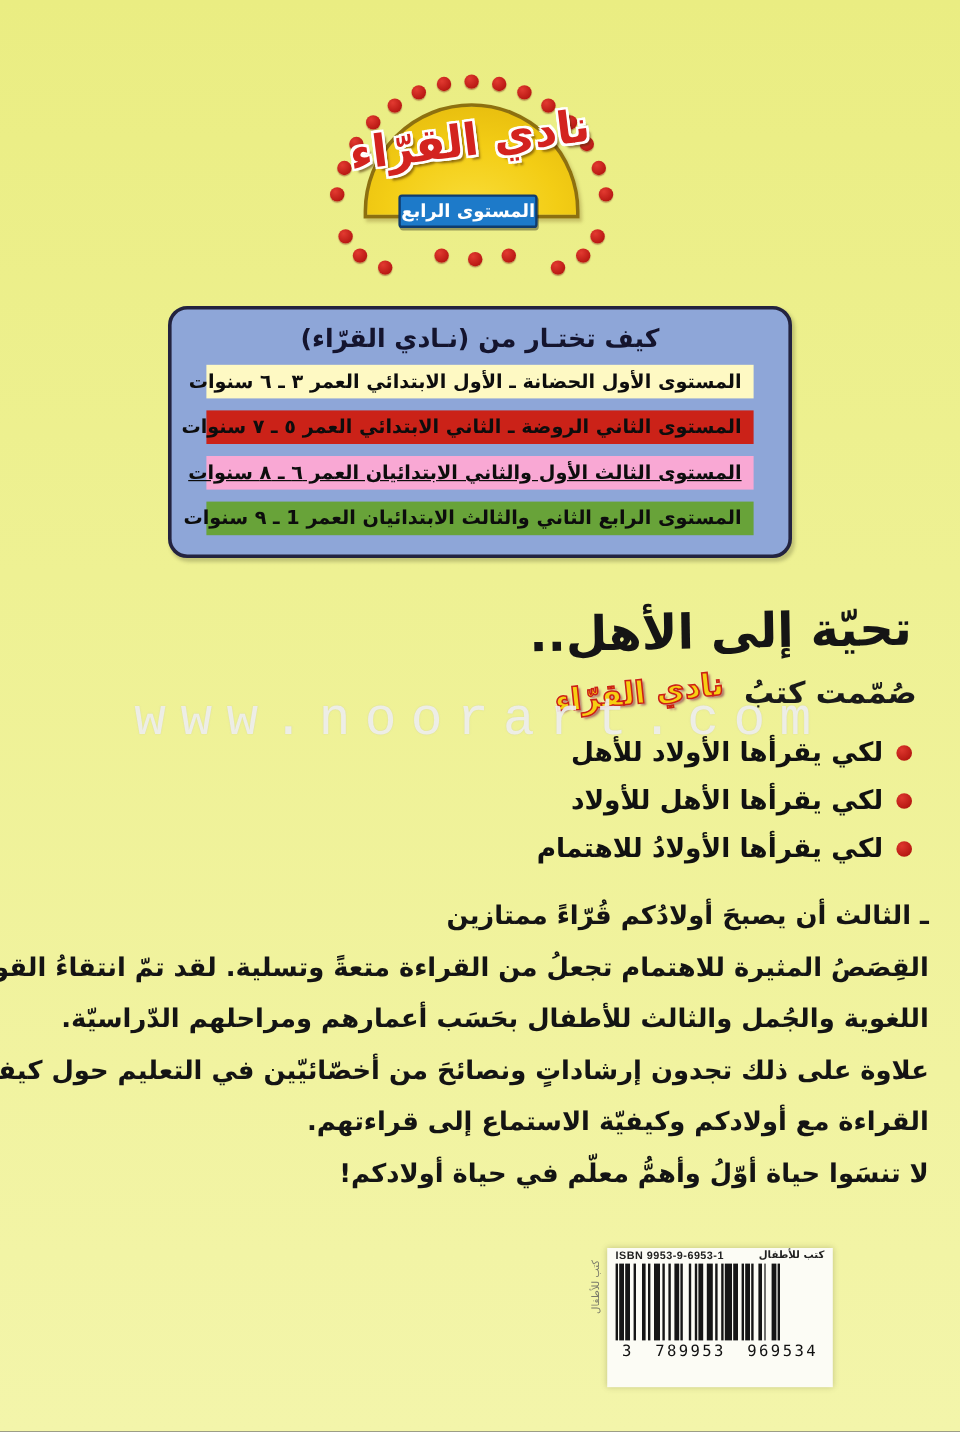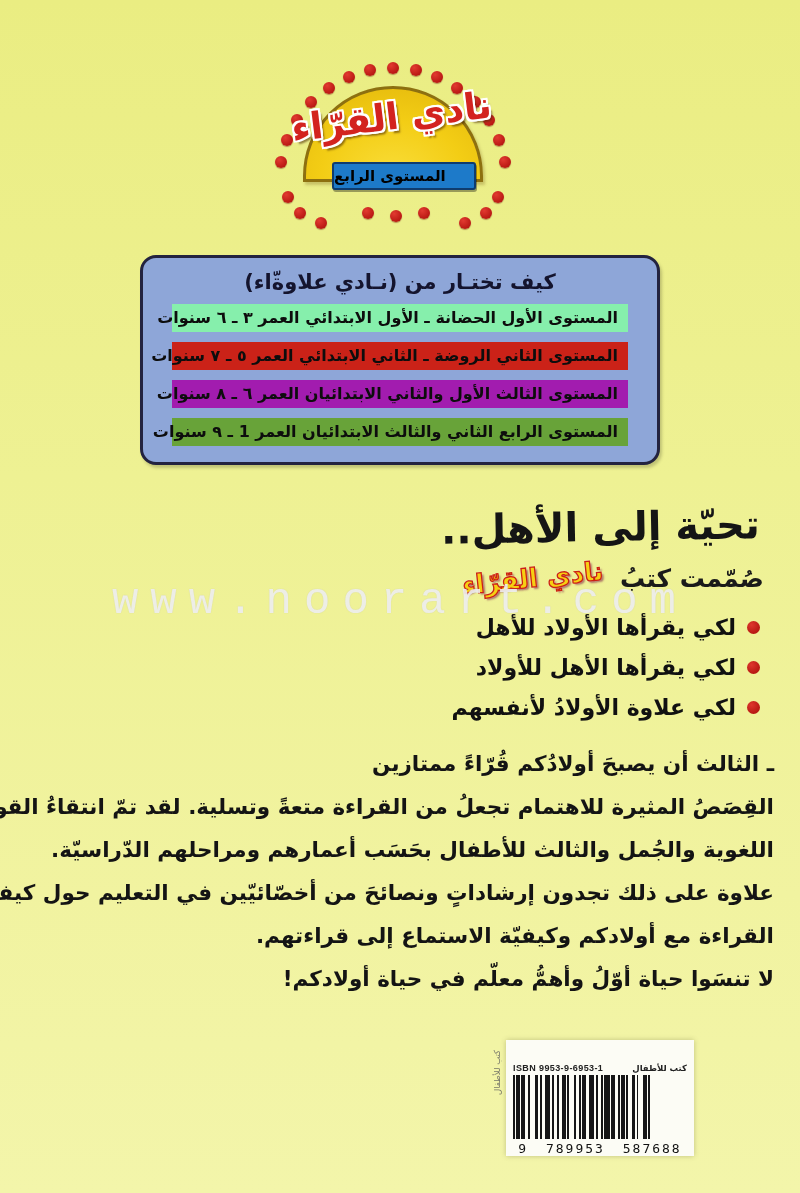--- a/index.html
+++ b/index.html
@@ -22,23 +22,23 @@
     box-shadow:0 1px 1px rgba(100,0,0,.4);}
   .logo-title{
     position:absolute;left:298px;top:95px;width:194px;text-align:center;
     font-size:37px;font-weight:bold;color:#d3231f;transform:rotate(-7deg);
     direction:rtl;white-space:nowrap;
     text-shadow:-2px 0 0 #fff,2px 0 0 #fff,0 -2px 0 #fff,0 2px 0 #fff,
       -2px -2px 0 #fff,2px -2px 0 #fff,-2px 2px 0 #fff,2px 2px 0 #fff,
       3px 4px 2px rgba(70,35,0,.55);
   }
   .logo-level{
-    position:absolute;left:332px;top:162px;width:144px;height:28px;
+    position:absolute;left:332px;top:162px;width:116px;height:28px;
     background:#1d7ac9;border:2px solid #0f3c6e;border-radius:3px;box-sizing:border-box;
-    color:#000000;font-size:15px;font-weight:bold;text-align:left;line-height:24px;
+    color:#ffffff;font-size:15px;font-weight:bold;text-align:right;line-height:24px;
     direction:rtl;box-shadow:1px 2px 0 rgba(0,0,0,.35);
   }
   
   .levels-box{
     position:absolute;left:140px;top:255px;width:520px;height:210px;
     background:#8ea6d8;border:3px solid #23233f;border-radius:16px;box-sizing:border-box;
     box-shadow:2px 3px 3px rgba(60,60,30,.25);
   }
   .levels-title{
     margin-top:12px;text-align:center;direction:rtl;
@@ -80,21 +80,21 @@
   .body-text{
     position:absolute;left:0;right:0;top:742px;padding:0 26px;
     direction:rtl;text-align:right;font-size:21.5px;font-weight:bold;
     color:#141414;line-height:43px;
   }
   .body-line{white-space:nowrap;}
   
   .barcode{
     position:absolute;left:506px;top:1040px;width:188px;height:116px;
     background:#fcfcf5;box-shadow:0 0 5px rgba(80,80,40,.3);
-    padding:23px 7px;box-sizing:border-box;
+    padding:1px 7px;box-sizing:border-box;
   }
   .bc-top{display:flex;justify-content:space-between;align-items:flex-start;
     font-size:9px;font-weight:bold;color:#222;}
   .bc-isbn{font-family:"Liberation Sans",sans-serif;letter-spacing:.4px;}
   .bc-side{font-size:8.5px;direction:rtl;}
   .bc-bars{height:64px;margin-top:2px;display:flex;}
   .bc-bars div{height:100%;}
   .bc-ean{
     margin-top:2px;text-align:center;color:#111;
     font-family:"DejaVu Sans Mono",monospace;font-size:13px;
@@ -137,24 +137,24 @@
         <div class="dot" style="left: 459px; top: 217px;"></div>
         <div class="dot" style="left: 362px; top: 207px;"></div>
         <div class="dot" style="left: 390px; top: 210px;"></div>
         <div class="dot" style="left: 418px; top: 207px;"></div>
       </div>
     <div class="logo-title">نادي القرّاء</div>
     <div class="logo-level">المستوى الرابع</div>
   </div>
 
   <div class="levels-box">
-    <div class="levels-title">كيف تختـار من (نـادي علاوةّاء)</div>
-    <div class="level-row" style="background-color: #86efac;">المستوى الأول الحضانة ـ الأول الابتدائي العمر ٣ ـ ٦ سنوات</div>
+    <div class="levels-title">كيف تختـار من (نـادي القرّاء)</div>
+    <div class="level-row" style="background-color: #fef9c3;">المستوى الأول الحضانة ـ الأول الابتدائي العمر ٣ ـ ٦ سنوات</div>
     <div class="level-row" style="background-color: rgb(203, 34, 24);">المستوى الثاني الروضة ـ الثاني الابتدائي العمر ٥ ـ ٧ سنوات</div>
-    <div class="level-row" style="background-color: #a21caf;">المستوى الثالث الأول والثاني الابتدائيان العمر ٦ ـ ٨ سنوات</div>
+    <div class="level-row" style="background-color: #f9a8d4; text-decoration: underline;">المستوى الثالث الأول والثاني الابتدائيان العمر ٦ ـ ٨ سنوات</div>
     <div class="level-row" style="background-color: rgb(104, 163, 57);">المستوى الرابع الثاني والثالث الابتدائيان العمر 1 ـ ٩ سنوات</div>
   </div>
 
   <div class="greeting-heading">تحيّة إلى الأهل..</div>
 
   <div class="designed-line">
     <span>صُمّمت كتبُ</span>
     <span class="mini-logo">نادي القرّاء</span>
   </div>
 
@@ -164,21 +164,21 @@
     <div class="bullet">
       <span class="bullet-dot"></span>
       <span>لكي يقرأها الأولاد للأهل</span>
     </div>
     <div class="bullet">
       <span class="bullet-dot"></span>
       <span>لكي يقرأها الأهل للأولاد</span>
     </div>
     <div class="bullet">
       <span class="bullet-dot"></span>
-      <span>لكي علاوة الأولادُ لأنفسهم</span>
+      <span>لكي يقرأها الأولادُ للاهتمام</span>
     </div>
   </div>
 
   <div class="body-text">
     <div class="body-line">ـ الثالث أن يصبحَ أولادُكم قُرّاءً ممتازين</div>
     <div class="body-line">القِصَصُ المثيرة للاهتمام تجعلُ من القراءة متعةً وتسلية. لقد تمّ انتقاءُ القواعدِ</div>
     <div class="body-line">اللغوية والجُمل والثالث للأطفال بحَسَب أعمارهم ومراحلهم الدّراسيّة.</div>
     <div class="body-line">علاوة على ذلك تجدون إرشاداتٍ ونصائحَ من أخصّائيّين في التعليم حول كيفيّة</div>
     <div class="body-line">القراءة مع أولادكم وكيفيّة الاستماع إلى قراءتهم.</div>
     <div class="body-line">لا تنسَوا حياة أوّلُ وأهمُّ معلّم في حياة أولادكم!</div>
@@ -237,16 +237,16 @@
         <div style="width: 3.4px; background: transparent;"></div>
         <div style="width: 3.4px; background: rgb(22, 22, 22);"></div>
         <div style="width: 1.7px; background: transparent;"></div>
         <div style="width: 1.7px; background: rgb(22, 22, 22);"></div>
         <div style="width: 5.1px; background: transparent;"></div>
         <div style="width: 3.4px; background: rgb(22, 22, 22);"></div>
         <div style="width: 1.7px; background: transparent;"></div>
         <div style="width: 1.7px; background: rgb(22, 22, 22);"></div>
         <div style="width: 3.4px; background: transparent;"></div>
       </div>
-    <div class="bc-ean">9 789953 587688</div>
+    <div class="bc-ean">3 789953 969534</div>
   </div>
 
 </div>
 
 </body></html>

